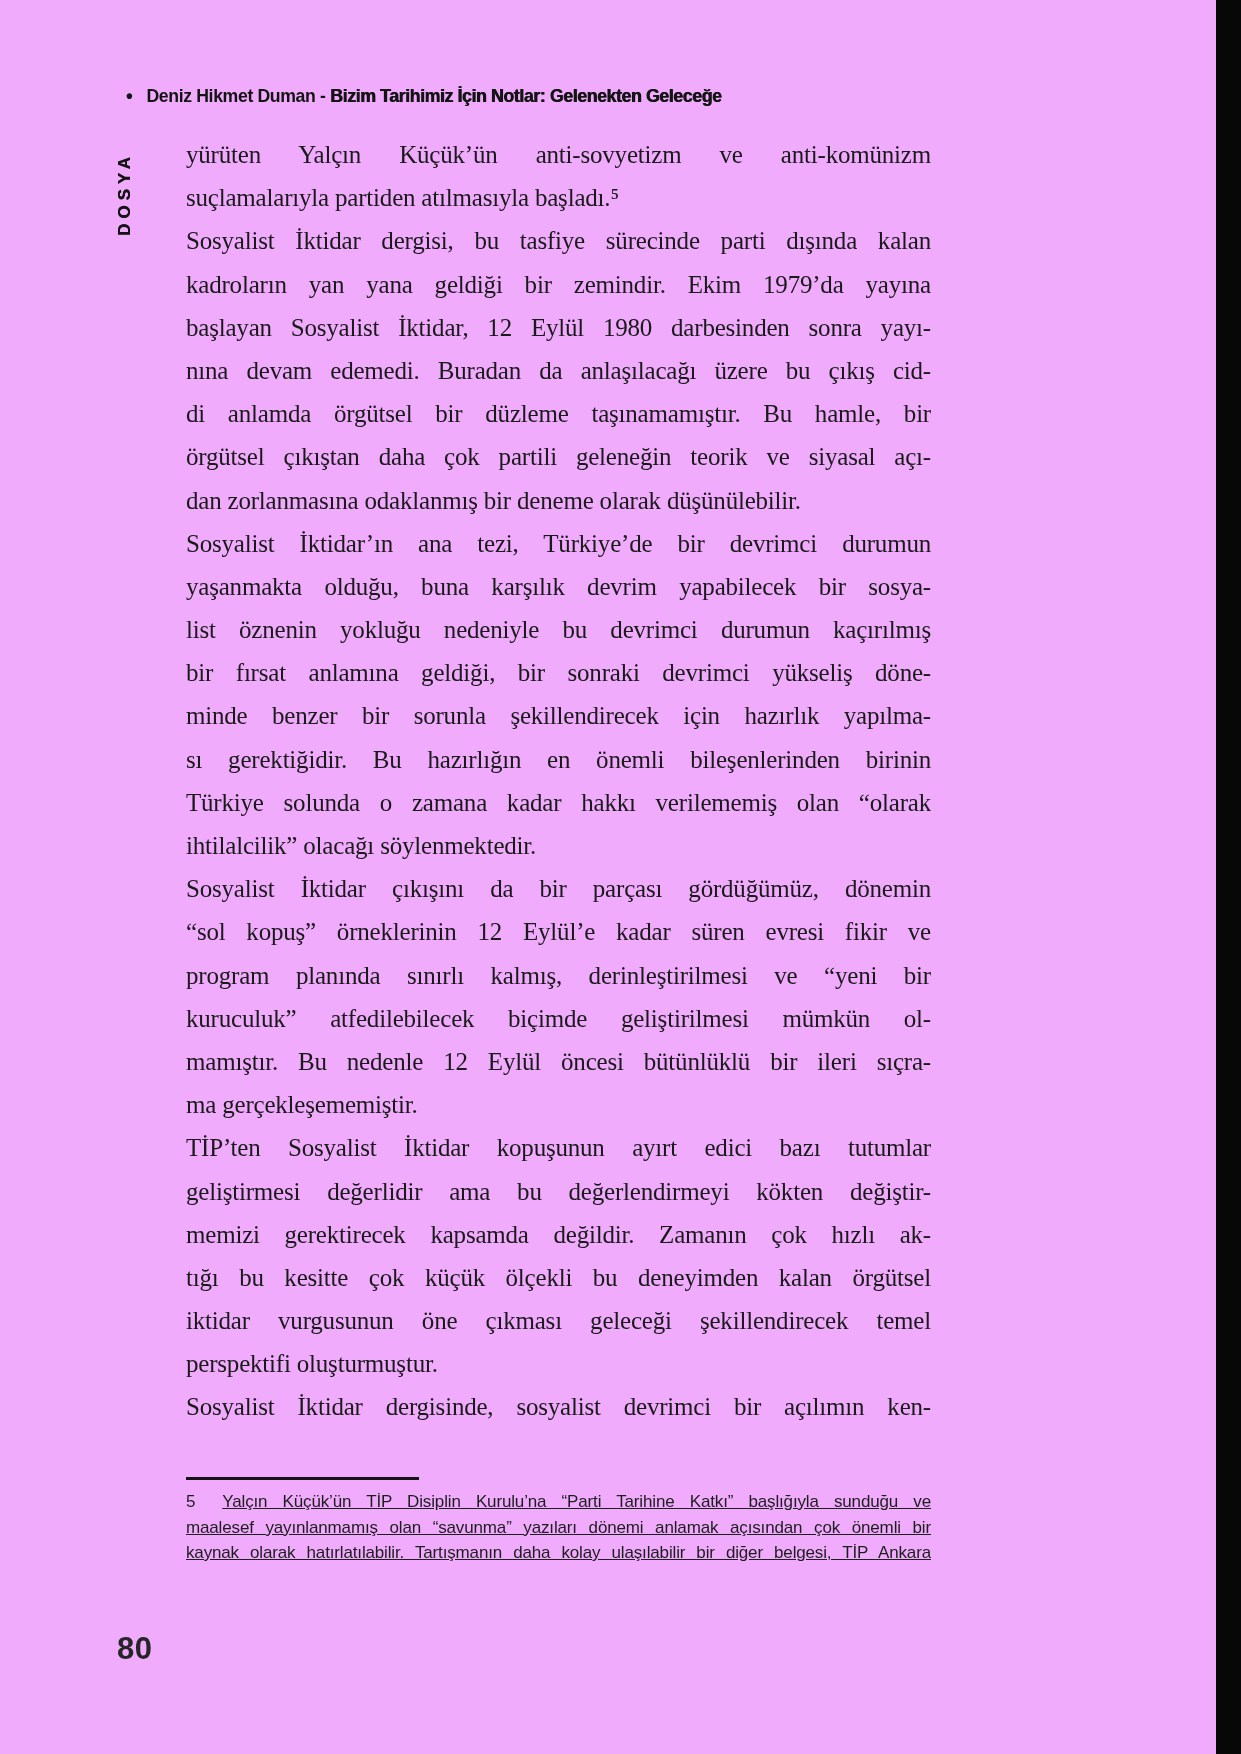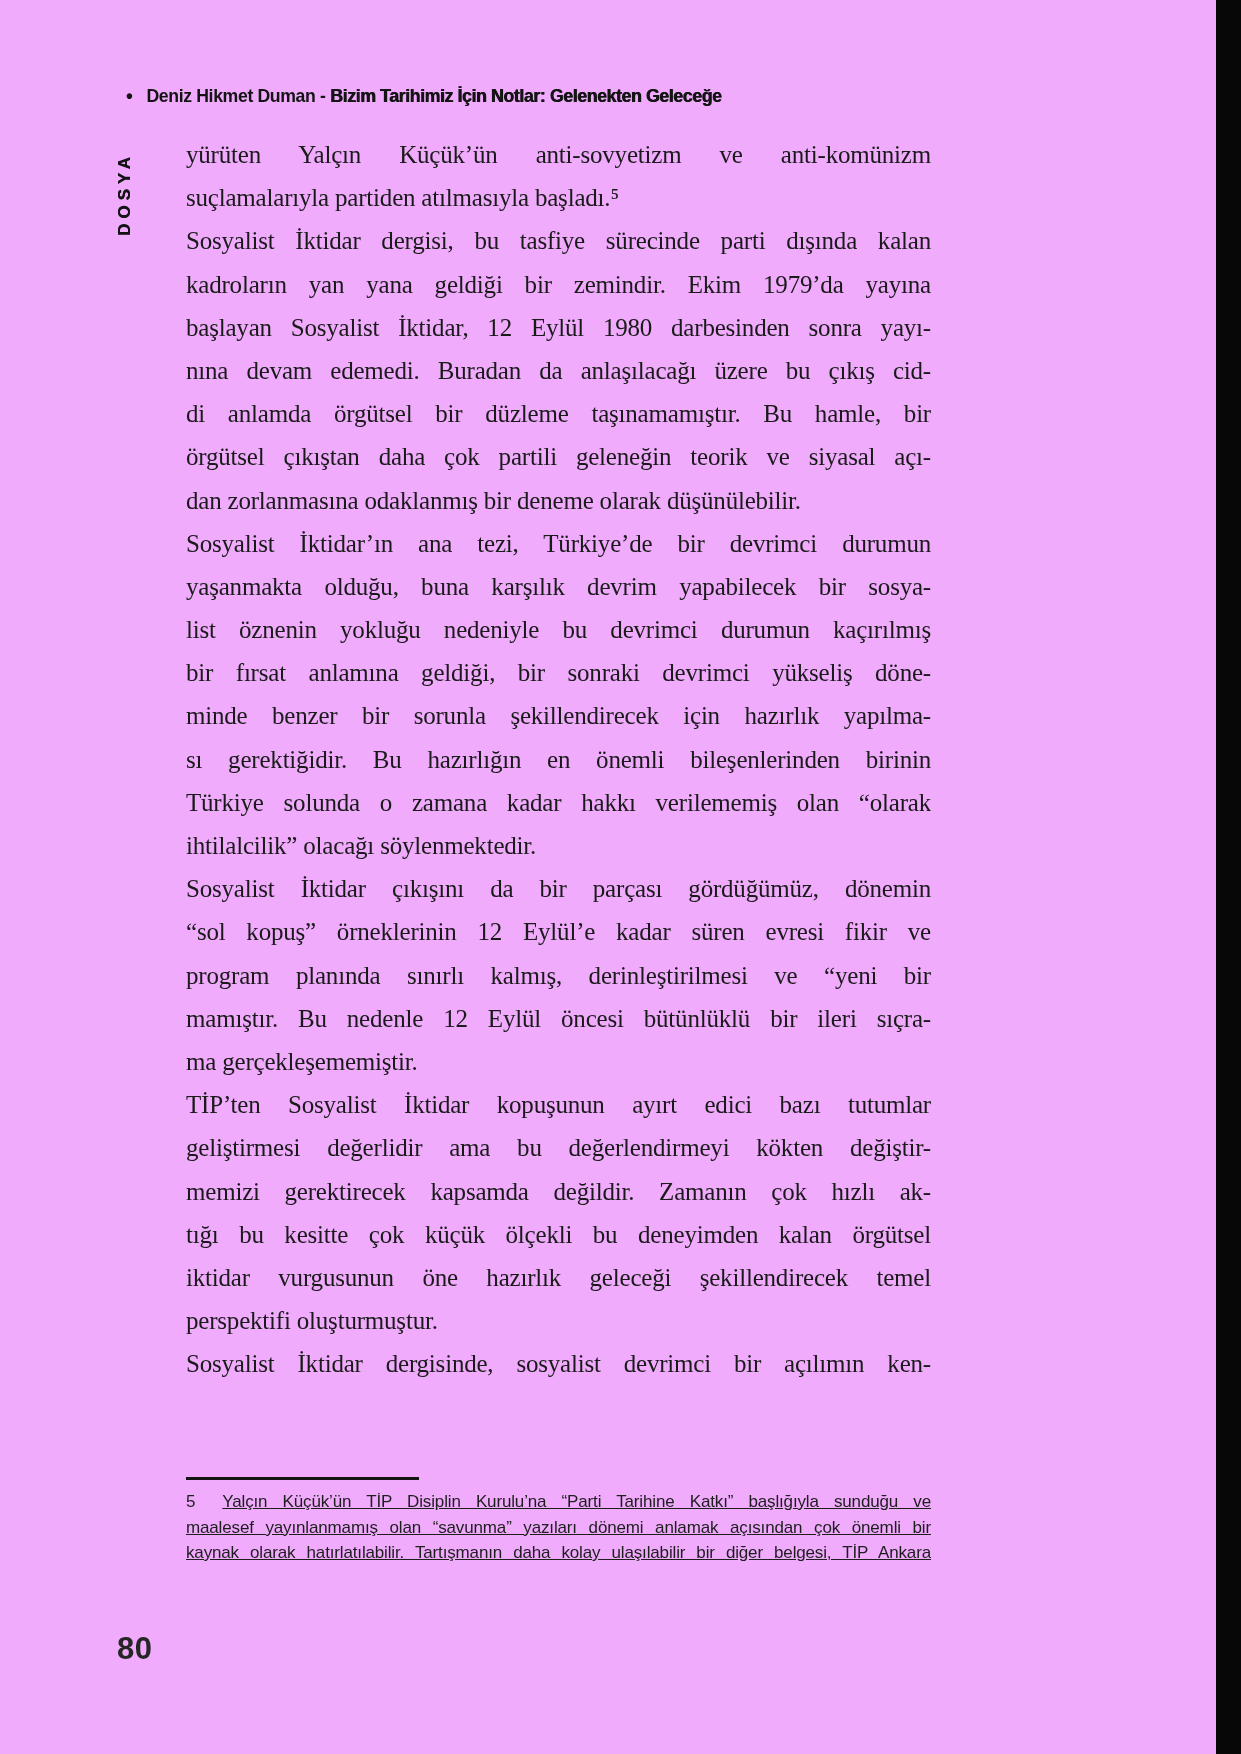--- a/index.html
+++ b/index.html
@@ -156,29 +156,30 @@
         <div class="line">bir fırsat anlamına geldiği, bir sonraki devrimci yükseliş döne-</div>
         <div class="line">minde benzer bir sorunla şekillendirecek için hazırlık yapılma-</div>
         <div class="line">sı gerektiğidir. Bu hazırlığın en önemli bileşenlerinden birinin</div>
         <div class="line">Türkiye solunda o zamana kadar hakkı verilememiş olan “olarak</div>
         <div class="line end">ihtilalcilik” olacağı söylenmektedir.</div>
       </div>
       <div>
         <div class="line">Sosyalist İktidar çıkışını da bir parçası gördüğümüz, dönemin</div>
         <div class="line">“sol kopuş” örneklerinin 12 Eylül’e kadar süren evresi fikir ve</div>
         <div class="line">program planında sınırlı kalmış, derinleştirilmesi ve “yeni bir</div>
+        <div class="line">kuruculuk” atfedilebilecek biçimde geliştirilmesi mümkün ol-</div>
         <div class="line">mamıştır. Bu nedenle 12 Eylül öncesi bütünlüklü bir ileri sıçra-</div>
         <div class="line end">ma gerçekleşememiştir.</div>
       </div>
       <div>
         <div class="line">TİP’ten Sosyalist İktidar kopuşunun ayırt edici bazı tutumlar</div>
         <div class="line">geliştirmesi değerlidir ama bu değerlendirmeyi kökten değiştir-</div>
         <div class="line">memizi gerektirecek kapsamda değildir. Zamanın çok hızlı ak-</div>
         <div class="line">tığı bu kesitte çok küçük ölçekli bu deneyimden kalan örgütsel</div>
-        <div class="line">iktidar vurgusunun öne hazırlık geleceği şekillendirecek temel</div>
+        <div class="line">iktidar vurgusunun öne çıkması geleceği şekillendirecek temel</div>
         <div class="line end">perspektifi oluşturmuştur.</div>
       </div>
       <div>
         <div class="line">Sosyalist İktidar dergisinde, sosyalist devrimci bir açılımın ken-</div>
       </div>
     </main>
 
   <div class="footnote-rule"></div>
 
   <div class="footnote">

